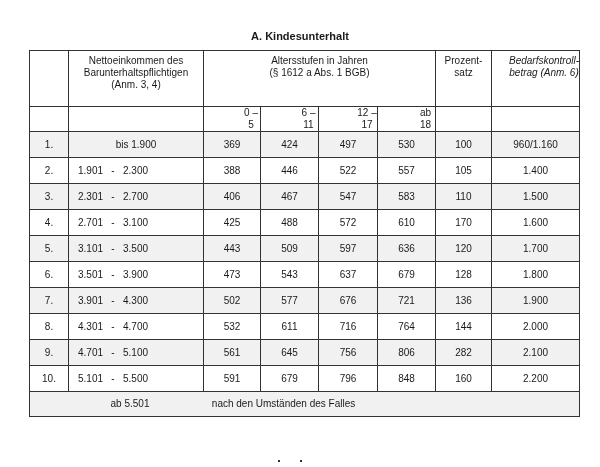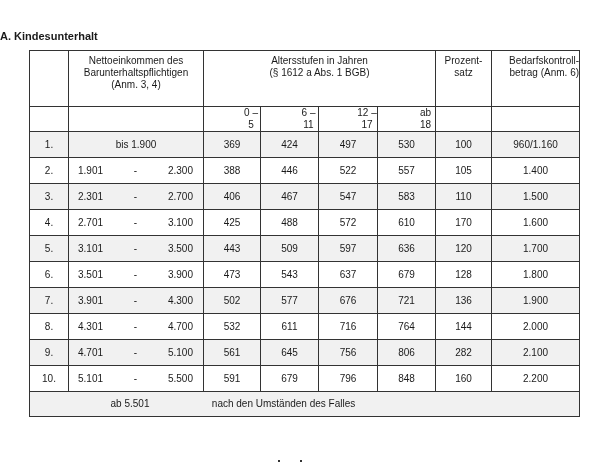--- a/index.html
+++ b/index.html
@@ -2,21 +2,21 @@
 <html><head>
 <meta charset="utf-8">
 <style>
   html, body { margin: 0; padding: 0; background: #ffffff; }
   body {
     width: 600px; height: 467px; position: relative; overflow: hidden;
     font-family: "Liberation Sans", sans-serif; color: #1a1a1a;
   }
   .title {
     position: absolute; left: 0; width: 600px; top: 30px;
-    font-weight: bold; font-size: 11px;
+    text-align: center; font-weight: bold; font-size: 11px;
   }
   table {
     position: absolute; left: 29px; top: 50px;
     border-collapse: collapse; table-layout: fixed;
     font-size: 10px;
   }
   td {
     border: 1px solid #333;
     text-align: center; vertical-align: middle;
     padding: 0; line-height: 12px;
@@ -24,23 +24,23 @@
   tr.hdr td { height: 51px; vertical-align: top; padding-top: 4px; }
   tr.age td { height: 23px; padding-left: 38px; }
   tr.euro td { height: 22px; }
   tr.euro td span { text-decoration: underline; }
   tr.data td { height: 25px; }
   tr.data.shade td { background: #f1f1f1; }
   tr.foot td { height: 24px; background: #f1f1f1; }
   tr.foot td.nb { border-left: none; border-right: none; }
   tr.foot td.first { border-right: none; }
   tr.foot td.last { border-left: none; }
-  .income { display: flex; justify-content: space-between; padding: 0 10px 0 9px; }
+  .income { display: flex; justify-content: flex-start; padding: 0 10px 0 9px; }
   .income .dash { width: 20px; text-align: center; }
-  .hdr .bedarf { text-align: right; padding-left: 17px; }
+  .hdr .bedarf { text-align: center; padding-left: 17px; font-style: italic; }
   .foot .ab { text-align: center; padding-right: 12px; }
   .foot .nach { text-align: left; padding-left: 0; white-space: nowrap; }
   .bottom-mark {
     position: absolute; top: 458px; left: 276px; width: 30px; height: 6px;
   }
   .bottom-mark i { position: absolute; top: 2px; width: 2px; height: 2px; background: #333; }
 </style>
 </head>
 <body>
 

